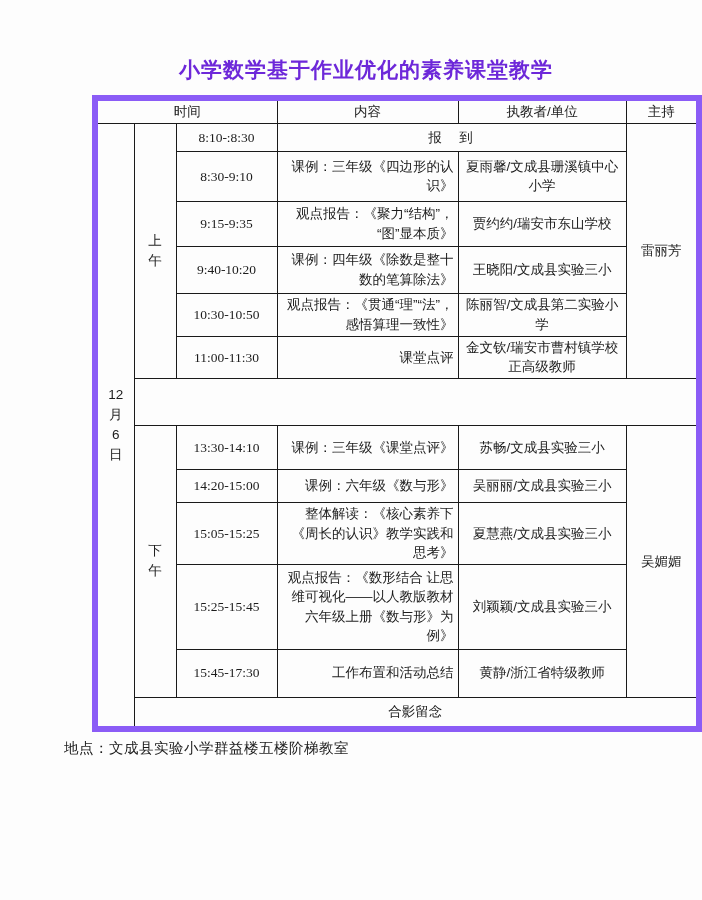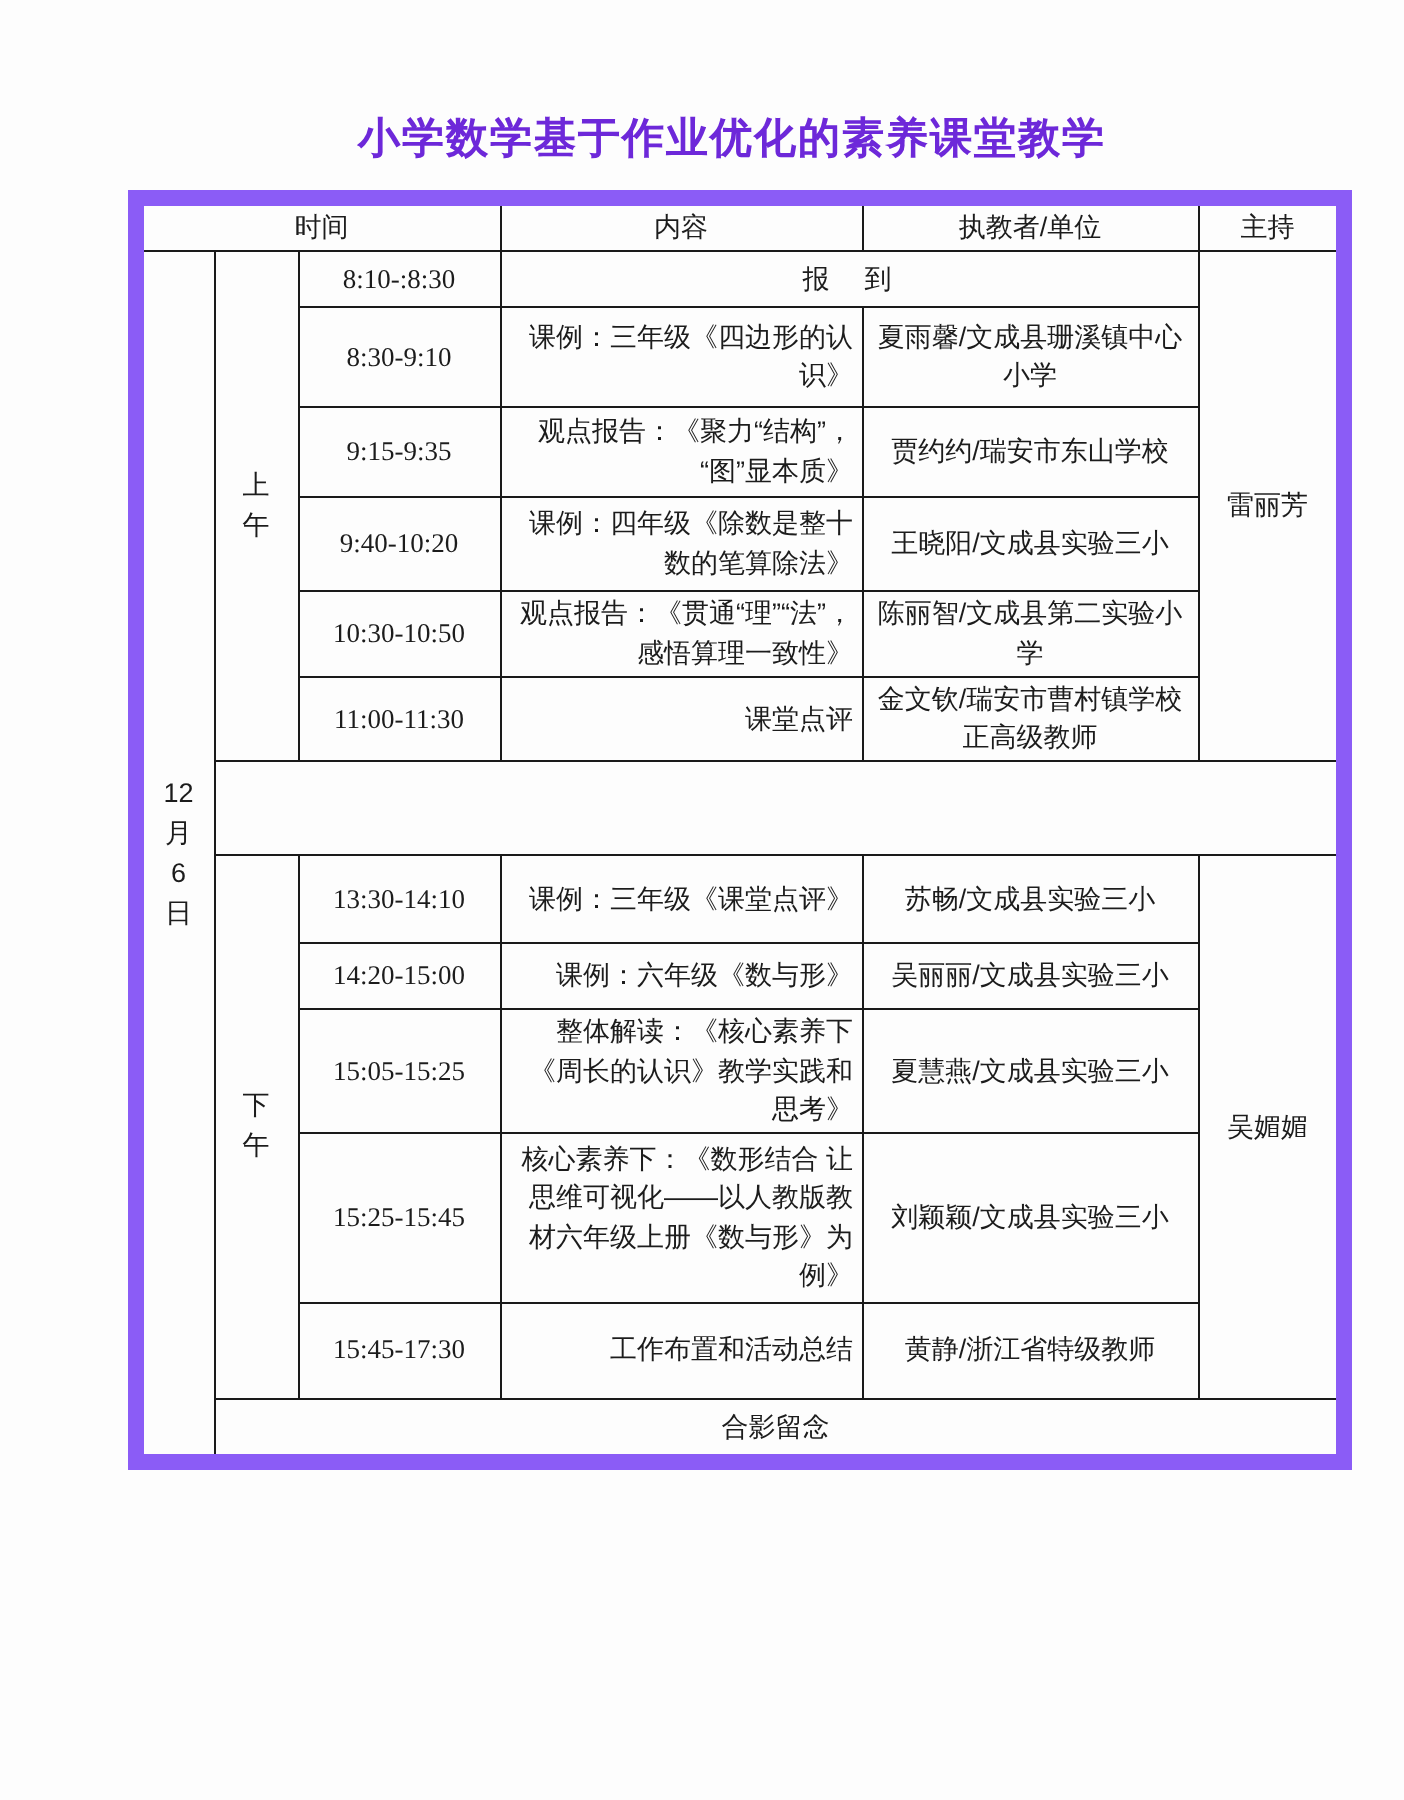--- a/index.html
+++ b/index.html
@@ -10,21 +10,21 @@
     padding:56px 34px 0 64px;
   }
   .title{
     margin:0;text-align:center;font-size:21px;font-weight:700;
     letter-spacing:1px;line-height:1.3;color:#6d28d9;
   }
   .date-line{margin-top:22px;font-size:17px;letter-spacing:1px;}
   .section-heading{margin-top:25px;font-size:15px;font-weight:700;letter-spacing:1px;}
   table.schedule{
     margin-top:12px;border-collapse:collapse;table-layout:fixed;
-    width:604px;border:8px solid #8b5cf6;
+    width:604px;border:6px solid #8b5cf6;margin-left:28px;
   }
   table.schedule td{
     border:1px solid #1a1a1a;padding:1px 4px;box-sizing:border-box;
     font-size:13.5px;line-height:1.45;vertical-align:middle;
     overflow:hidden;
   }
   td.hdr{text-align:center;font-size:13.5px;}
   td.time{ text-align:center;font-size:12.5px;font-family:"Liberation Serif","DejaVu Serif",serif;}
   td.content{text-align:right;padding:1px 6px;}
   td.teacher{text-align:center;padding:1px 3px;}
@@ -136,29 +136,30 @@
       <td class="content">课例：六年级《数与形》</td>
       <td class="teacher">吴丽丽/文成县实验三小</td>
     </tr>
     <tr class="a3">
       <td class="time">15:05-15:25</td>
       <td class="content">整体解读：《核心素养下 《周长的认识》教学实践和思考》</td>
       <td class="teacher">夏慧燕/文成县实验三小</td>
     </tr>
     <tr class="a4">
       <td class="time">15:25-15:45</td>
-      <td class="content">核心素养下：《数形结合 让思维可视化——以人教版教材六年级上册《数与形》为例》</td>
+      <td class="content">观点报告：《数形结合 让思维可视化——以人教版教材六年级上册《数与形》为例》</td>
       <td class="teacher">刘颖颖/文成县实验三小</td>
     </tr>
     <tr class="a5">
       <td class="time">15:45-17:30</td>
       <td class="content">工作布置和活动总结</td>
       <td class="teacher">黄静/浙江省特级教师</td>
     </tr>
 
     <tr class="rphoto">
       <td class="photo" colspan="5">合影留念</td>
     </tr>
   </tbody>
     </table>
 
+  <div class="location-line">地点：文成县实验小学群益楼五楼阶梯教室</div>
 
 </div>
 
 </body></html>

